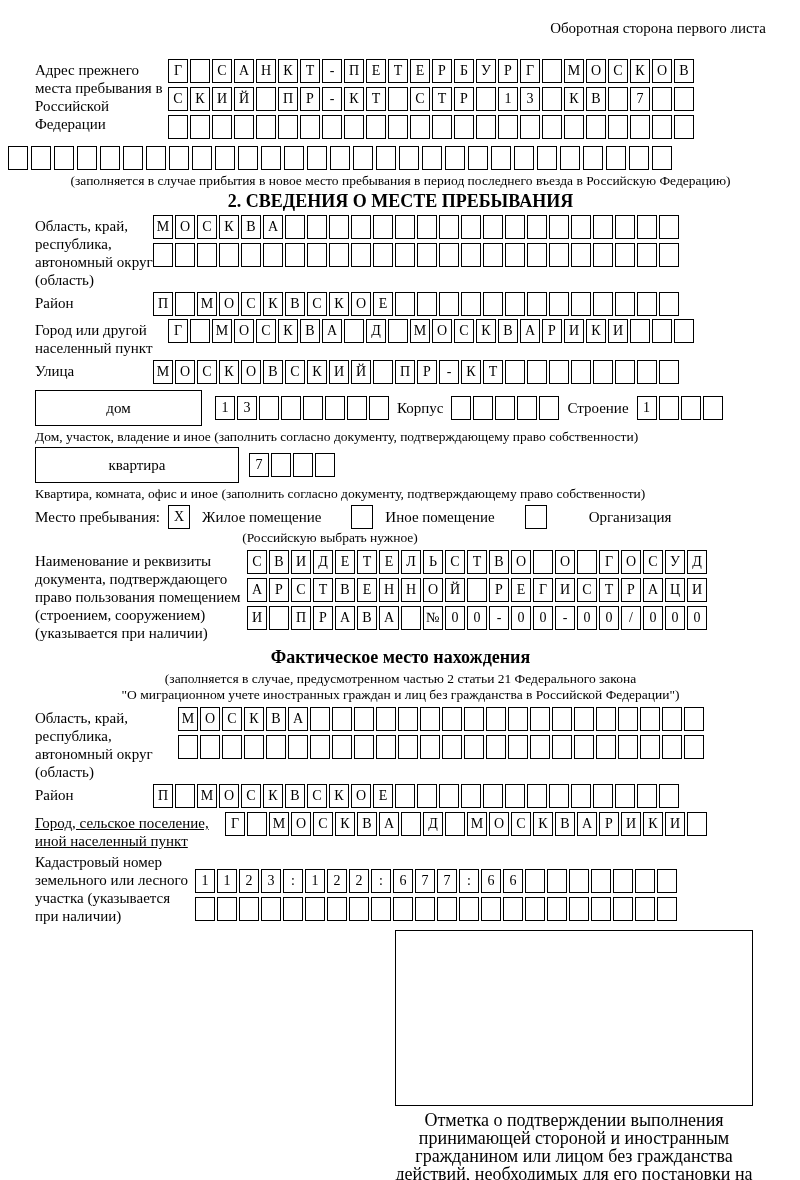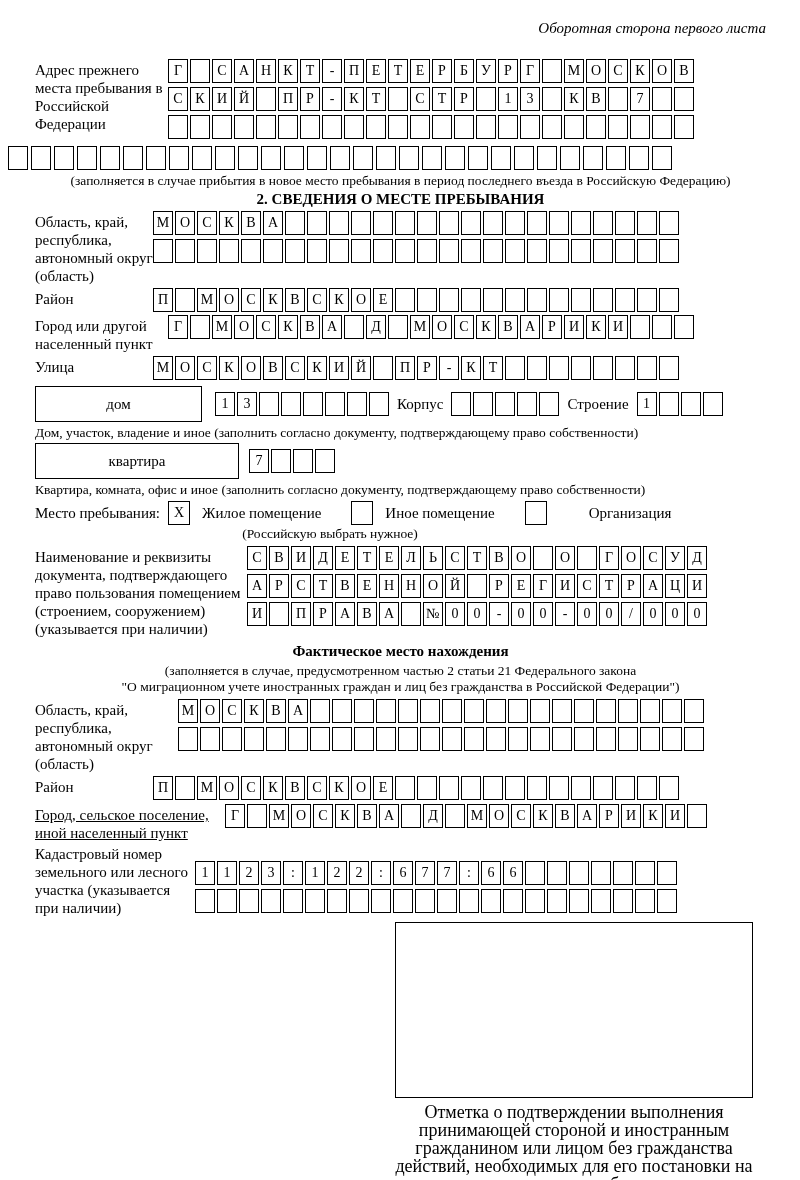--- a/index.html
+++ b/index.html
@@ -2,39 +2,39 @@
 <html lang="ru"><head>
 <meta charset="utf-8">
 <style>
   * { margin:0; padding:0; box-sizing:border-box; }
   html,body { background:#fff; }
   body {
     width:800px; height:1180px; overflow:hidden;
     color:#000; font-family:"Liberation Serif", serif; font-size:15px;
     padding:20px 34px 0 35px; position:relative;
   }
-  .hdr-note { text-align:right; font-size:15px; margin-bottom:22px;font-style:italic; }
+  .hdr-note { text-align:right; font-size:15px; margin-bottom:22px; }
   .band { display:flex; align-items:flex-start; margin-bottom:3px; }
   .lbl { line-height:18px; padding-top:2px; flex:none; }
   .w118{width:118px;} .w133{width:133px;} .w143{width:143px;}
   .w160{width:160px;} .w190{width:190px;text-decoration:underline;} .w212{width:212px;}
   .rows { flex:1; }
   .rows > .cells { margin-bottom:4px; }
   .cells { display:flex; gap:2px; }
   .cells.g3 { gap:3px; }
   .cell {
     width:20px; height:24px; flex:none; border:1.5px solid #000;
     font-size:14px; line-height:1; display:flex; align-items:center; justify-content:center;
   }
   .bleed { margin-left:-27px; margin-bottom:3px; }
   .caption { font-size:13.5px; line-height:16px; }
   .center { text-align:center; }
   .mb1{margin-bottom:1px;} .mb2{margin-bottom:2px;} .mb3{margin-bottom:3px;}
   .mb4{margin-bottom:4px;} .mb5{margin-bottom:5px;} .mb6{margin-bottom:6px;}
-  .h-bold { font-weight:bold; text-align:center; font-size:15px; margin:2px 0 3px; }
+  .h-bold { font-weight:bold; text-align:center; font-size:18px; margin:2px 0 3px; }
   .houserow { display:flex; align-items:center; margin-bottom:3px; }
   .labelbox {
     border:1.5px solid #000; height:36px; display:flex; align-items:center;
     justify-content:center; flex:none; font-size:15px;
   }
   .hb167{width:167px; margin-right:13px;} .hb204{width:204px; margin-right:10px;}
   .inline-lbl { margin:0 8px; }
   .stayrow { display:flex; align-items:center; margin-bottom:1px; }
   .chk {
     width:22px; height:24px; flex:none; border:1.5px solid #000;

